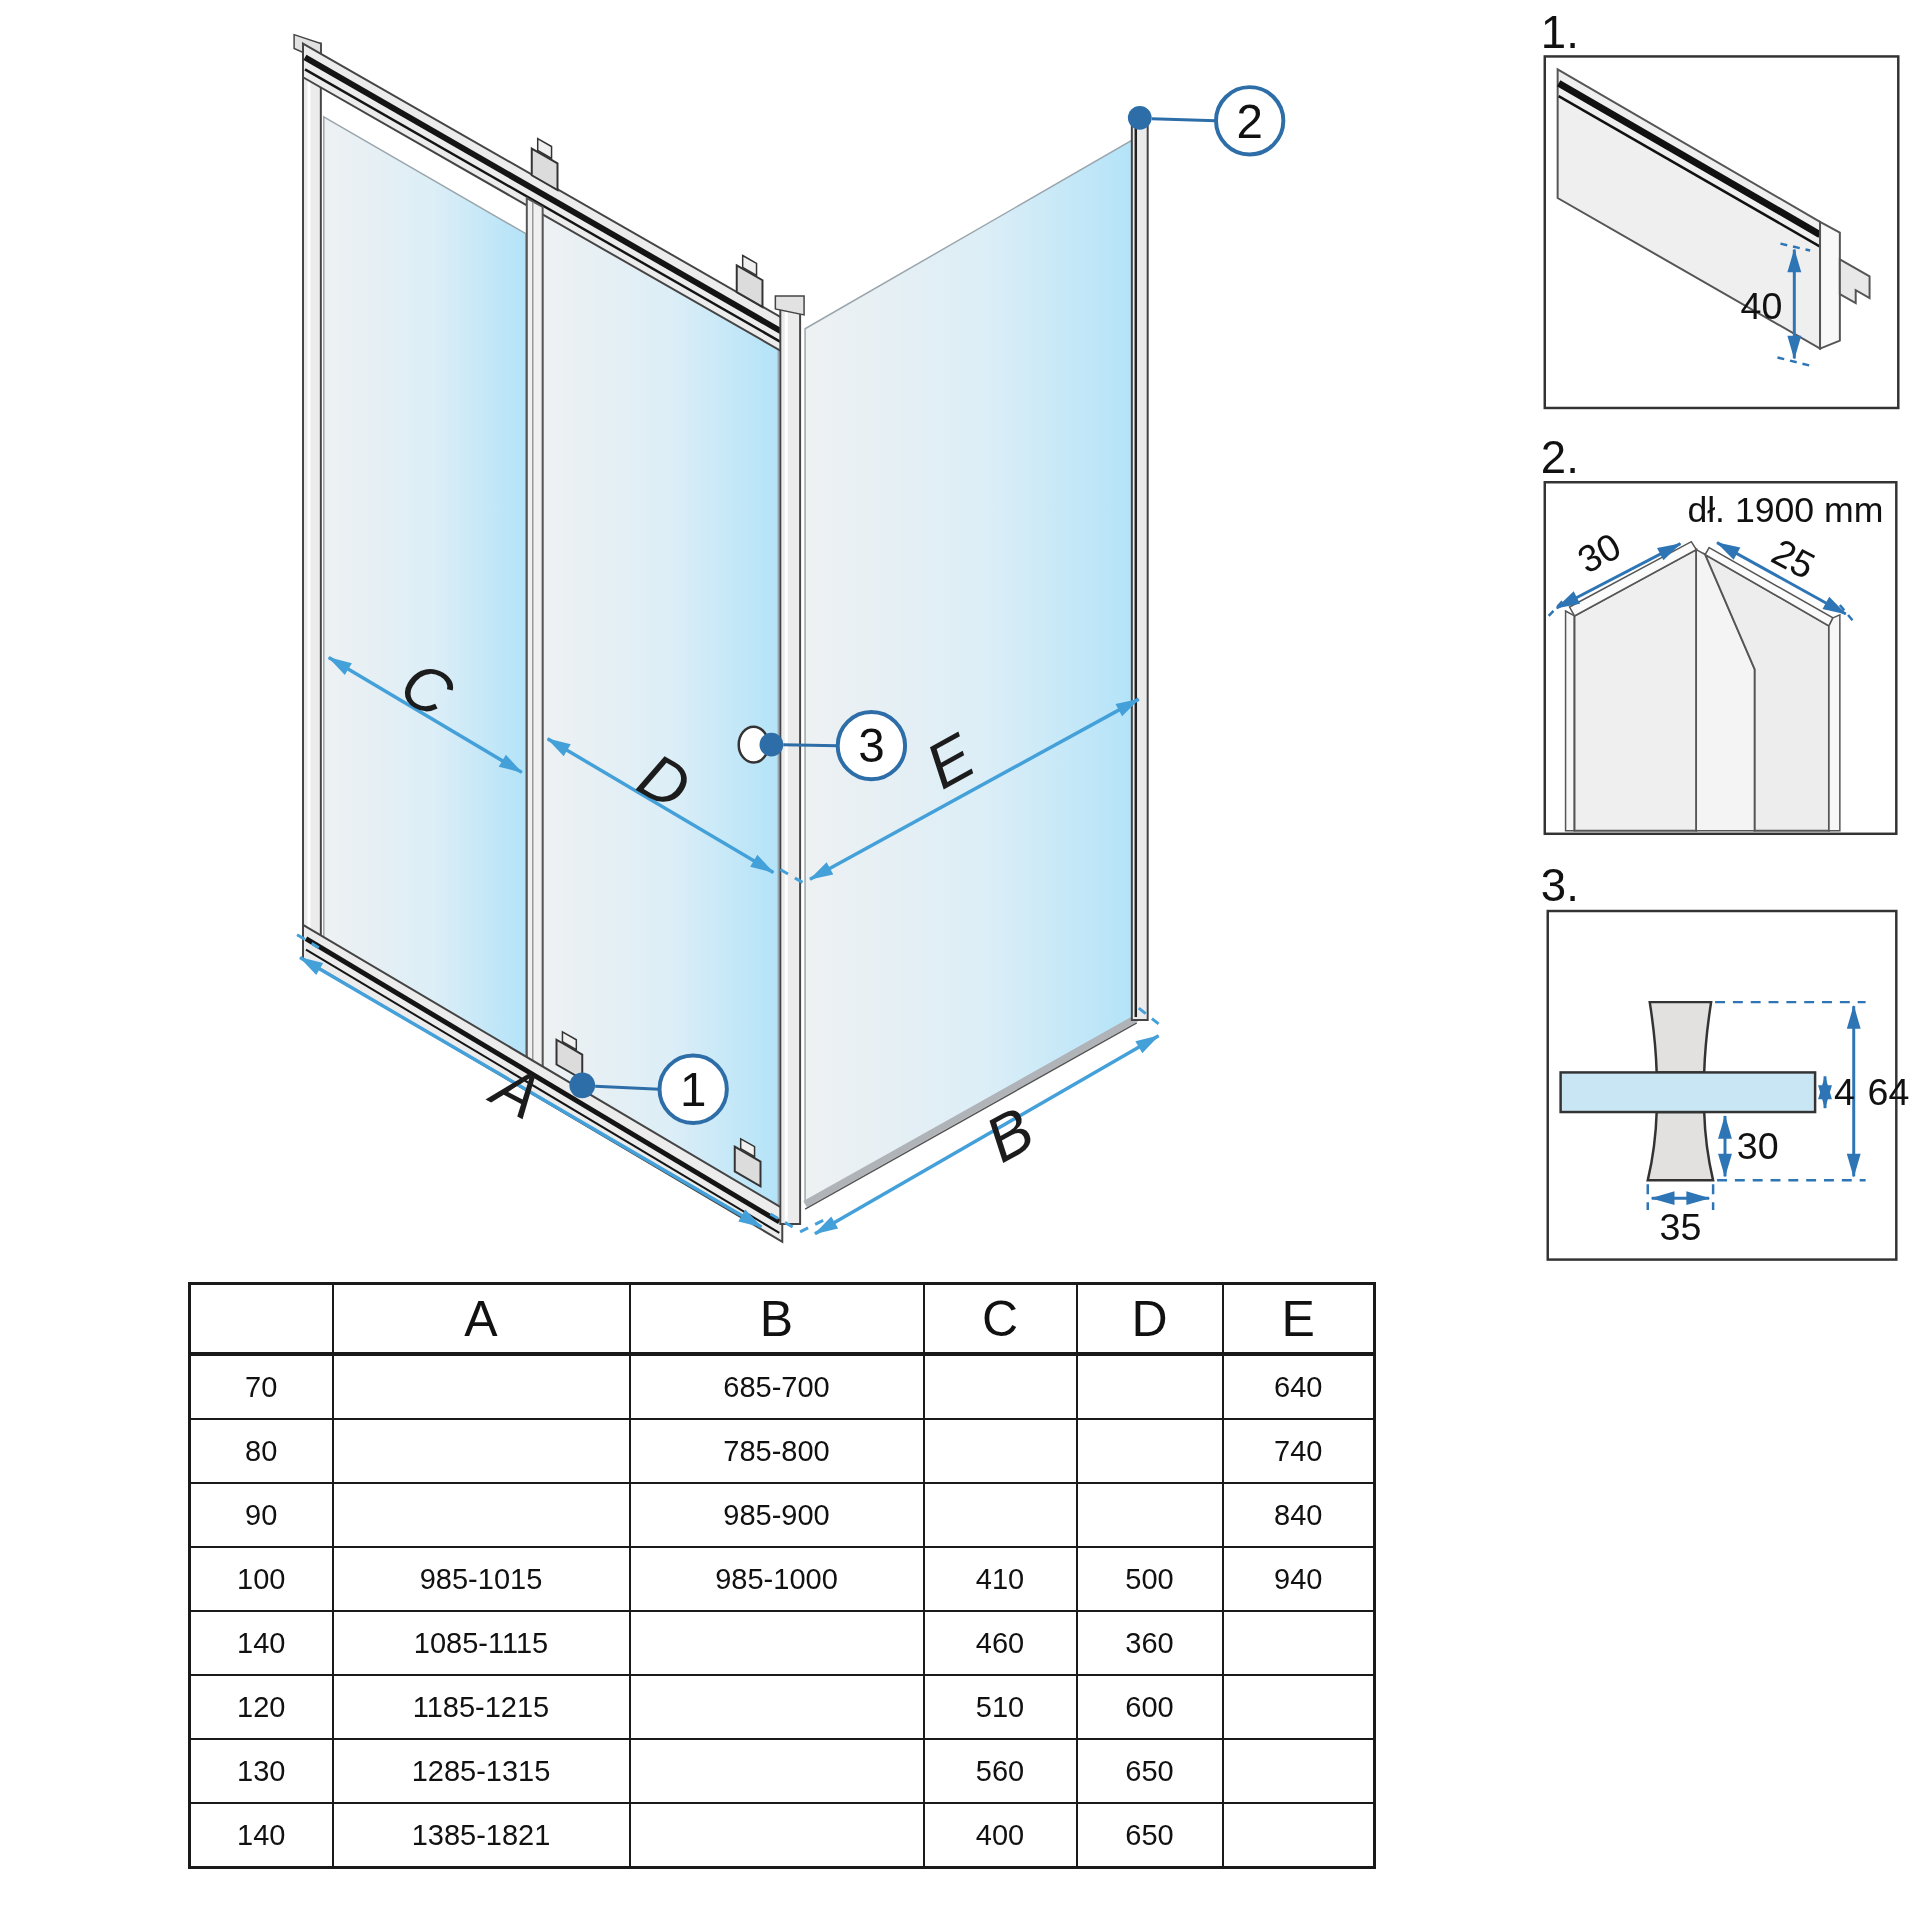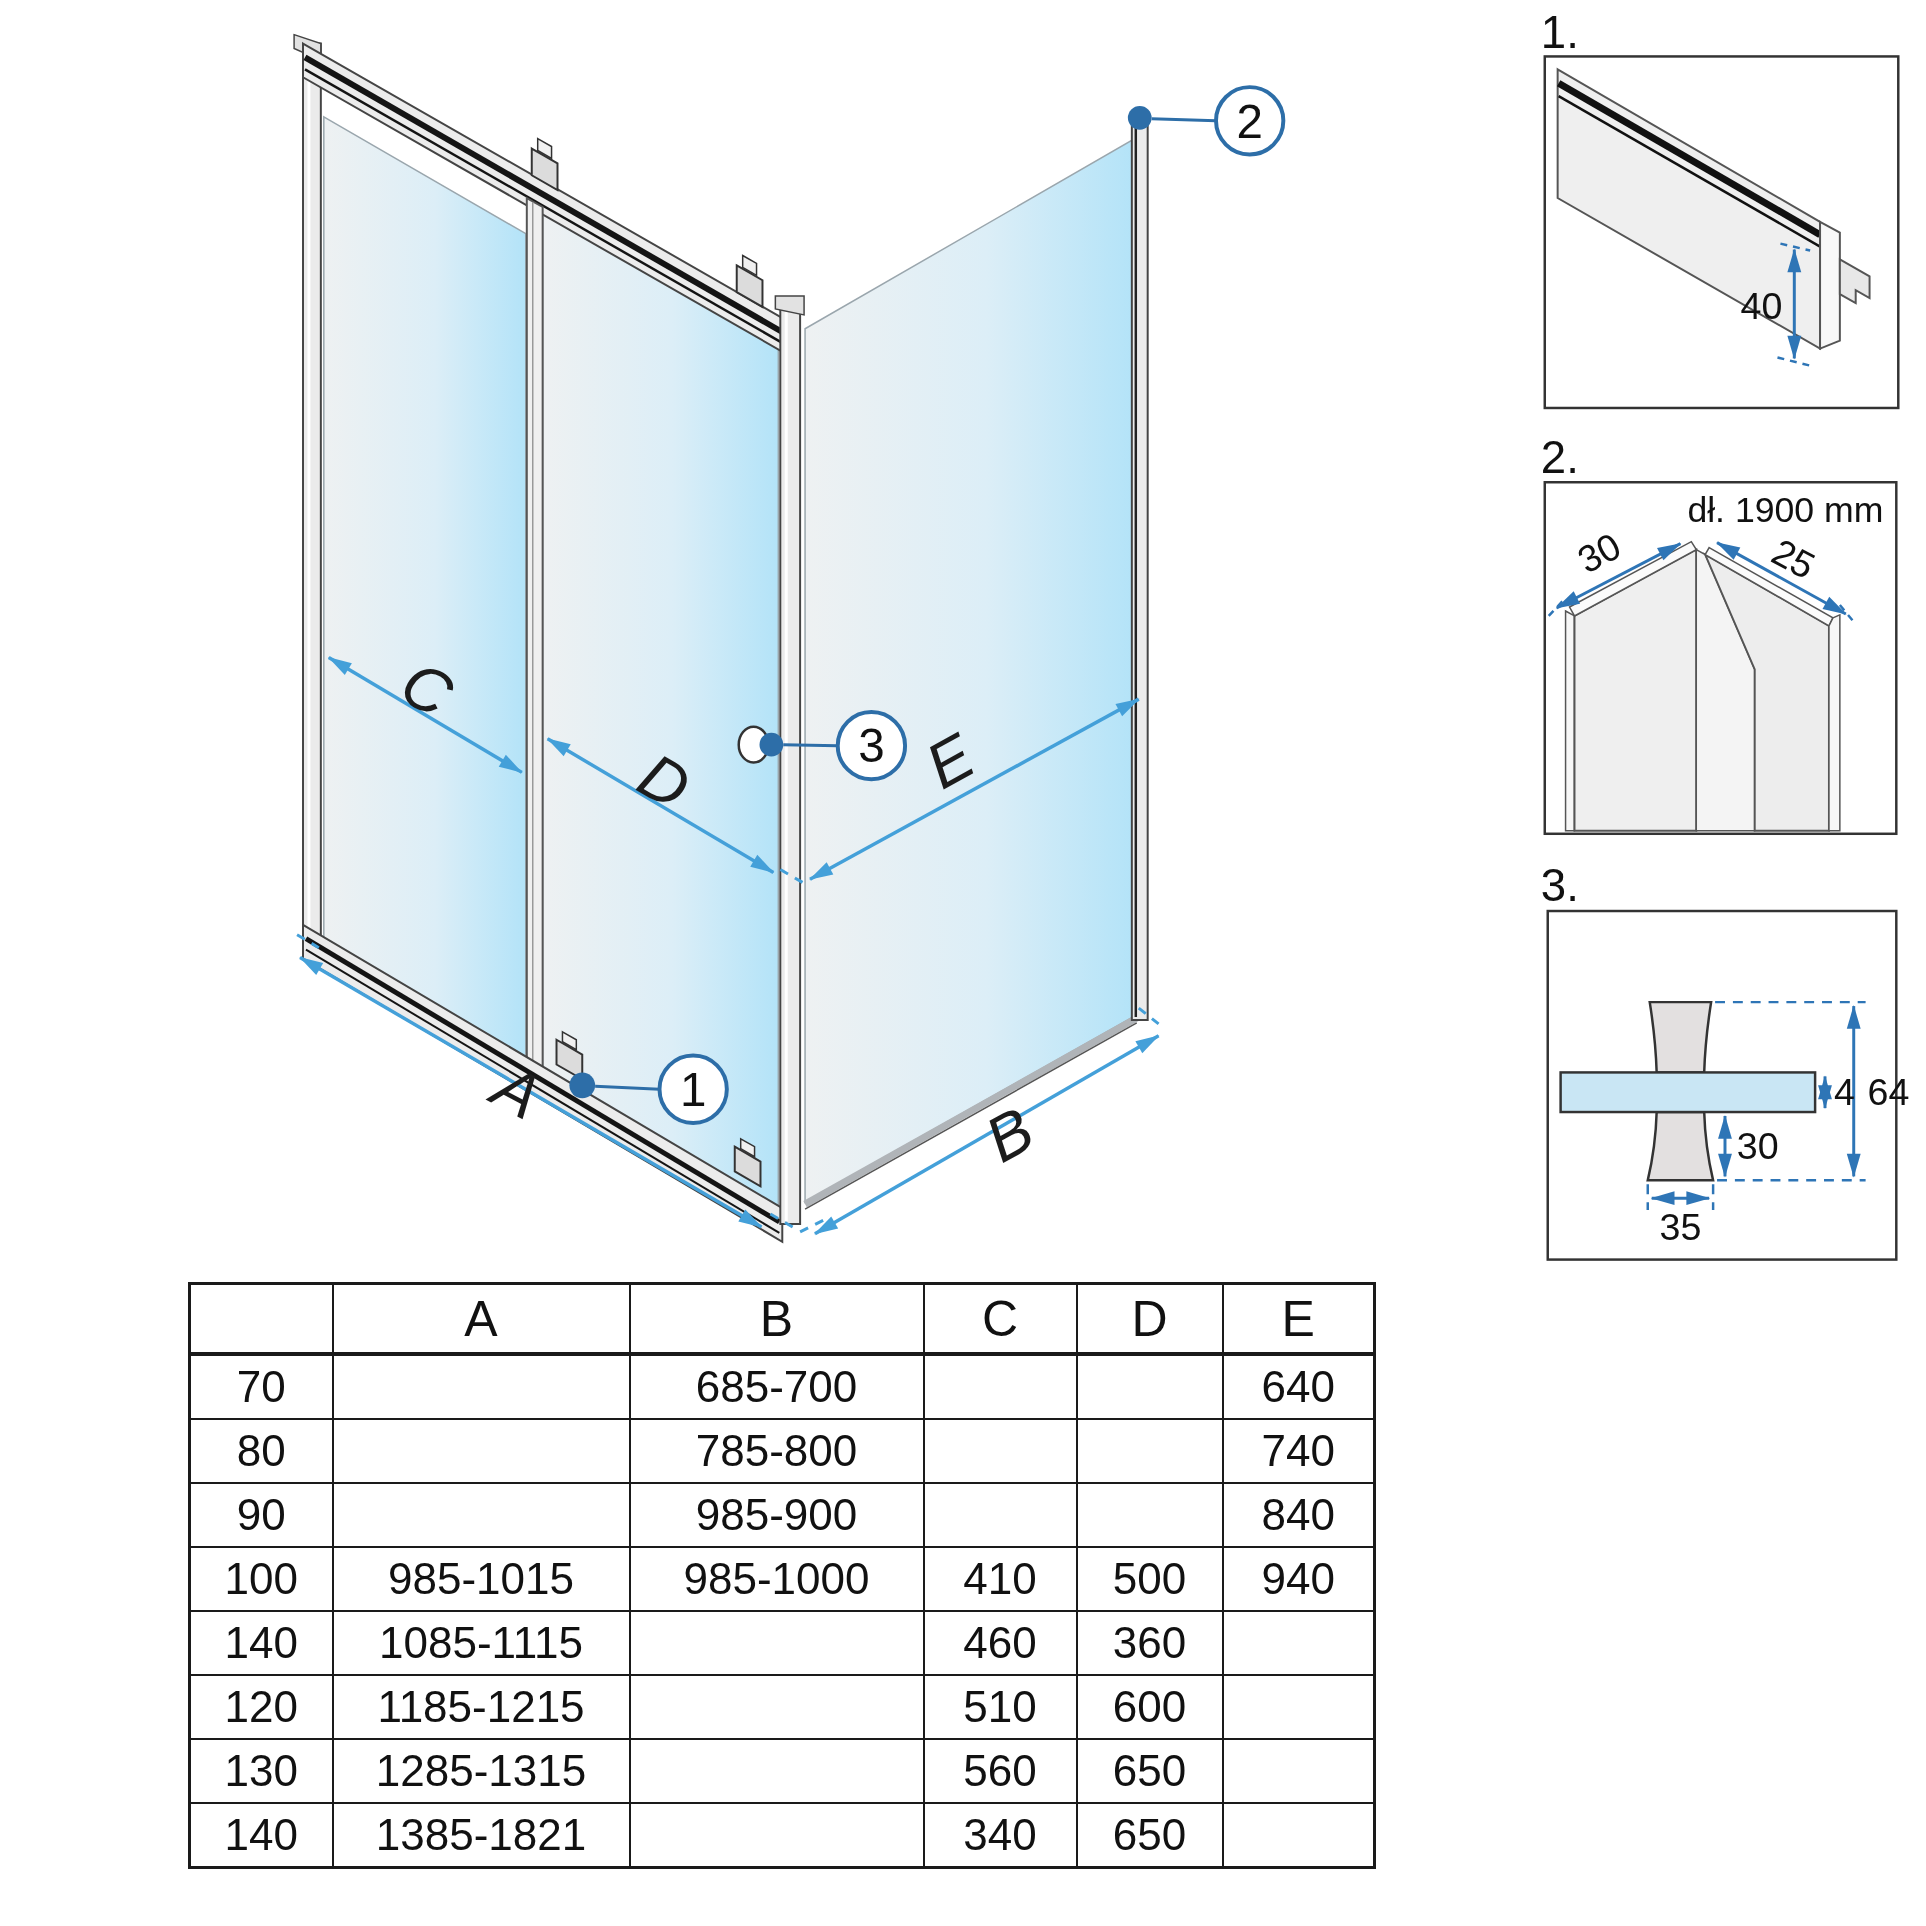--- a/index.html
+++ b/index.html
@@ -11,21 +11,21 @@
   .det-label{font-family:"Liberation Sans",sans-serif;font-size:46px;fill:#111;}
   .det-dim{font-family:"Liberation Sans",sans-serif;font-size:38px;fill:#111;}
   .det-note{font-family:"Liberation Sans",sans-serif;font-size:36px;fill:#111;}
   
   #size-table-wrap{position:absolute;left:188px;top:1282px;width:1185px;}
   table.size{border-collapse:collapse;width:1185px;table-layout:fixed;
              font-family:"Liberation Sans",sans-serif;color:#111;}
   table.size th, table.size td{border:2px solid #1a1a1a;text-align:center;vertical-align:middle;
              font-weight:400;overflow:hidden;white-space:nowrap;}
   table.size th{height:65px;font-size:50px;border-bottom:4px solid #1a1a1a;}
-  table.size td{height:60px;font-size:44px;}
+  table.size td{height:60px;font-size:29px;}
   table.size tr > *:first-child{border-left:3px solid #1a1a1a;}
   table.size tr > *:last-child{border-right:3px solid #1a1a1a;}
   table.size thead th{border-top:3px solid #1a1a1a;}
   table.size tbody tr:last-child td{border-bottom:3px solid #1a1a1a;margin-top:40px;}
 </style>
 </head>
 <body>
 
 <div id="page">
 
@@ -271,21 +271,21 @@
             <td>1285-1315</td>
             <td></td>
             <td>560</td>
             <td>650</td>
             <td></td>
           </tr>
           <tr>
             <td>140</td>
             <td>1385-1821</td>
             <td></td>
-            <td>340</td>
+            <td>400</td>
             <td>650</td>
             <td></td>
           </tr>
         </tbody>
   </table>
 </div>
 
 </div>
 
 

